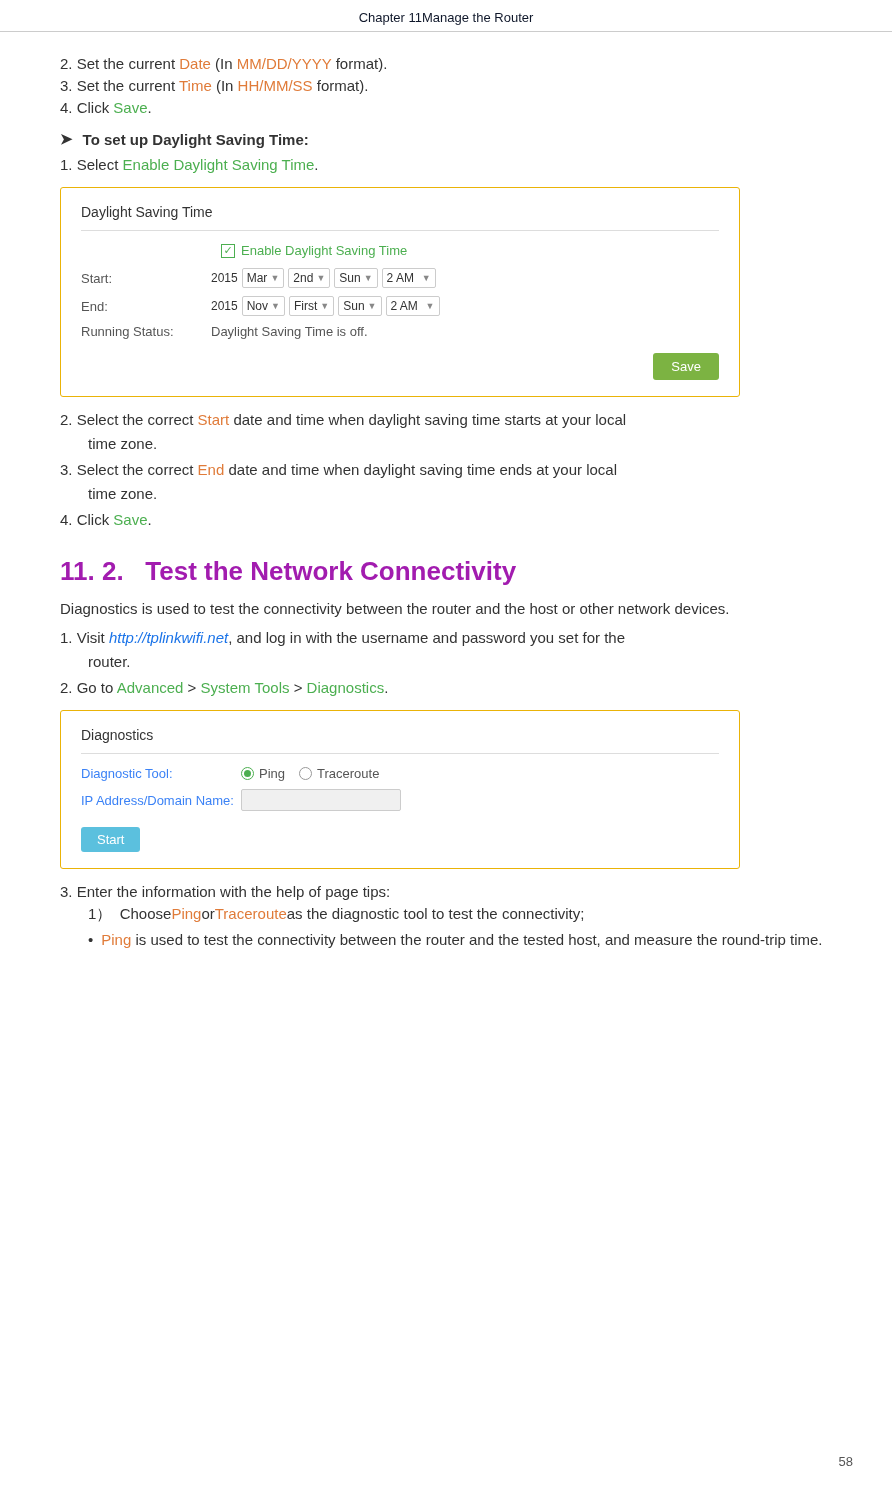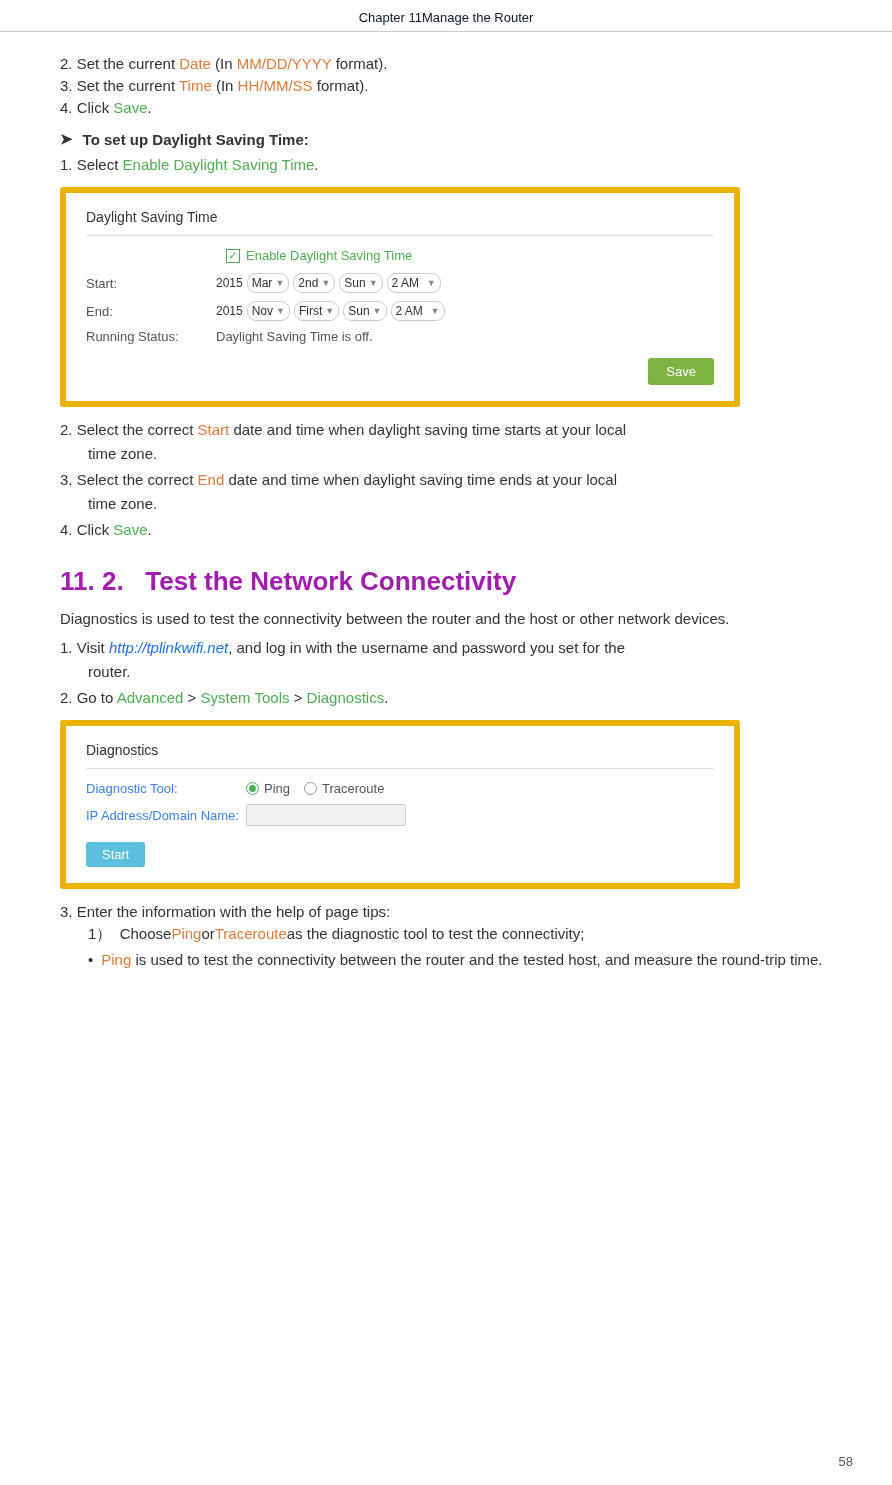--- a/index.html
+++ b/index.html
@@ -33,21 +33,21 @@
       align-items: center;
       gap: 6px;
     }
     .arrow-right {
       color: #333;
       font-size: 15px;
       margin-right: 4px;
     }
     
     .ui-box {
-      border: 6px solid #eab308;
+      border: 1px solid #eab308;
       border-radius: 3px;
       margin: 14px 0 14px 0;
       padding: 16px 20px 16px 20px;
       background: #fff;
       width: 680px;
     }
     .ui-box-title {
       font-size: 14px;
       font-weight: normal;
       color: #333;
@@ -81,21 +81,21 @@
       display: inline-flex;
       align-items: center;
       justify-content: center;
       color: #4caf50;
       font-size: 11px;
     }
     .select-box {
       display: inline-flex;
       align-items: center;
       border: 1px solid #ccc;
-      border-radius: 9px;
+      border-radius: 2px;
       padding: 2px 4px;
       font-size: 12px;
       color: #333;
       background: #fff;
       margin: 0 2px;
       min-width: 42px;
       justify-content: space-between;
     }
     .select-arrow {
       font-size: 9px;

